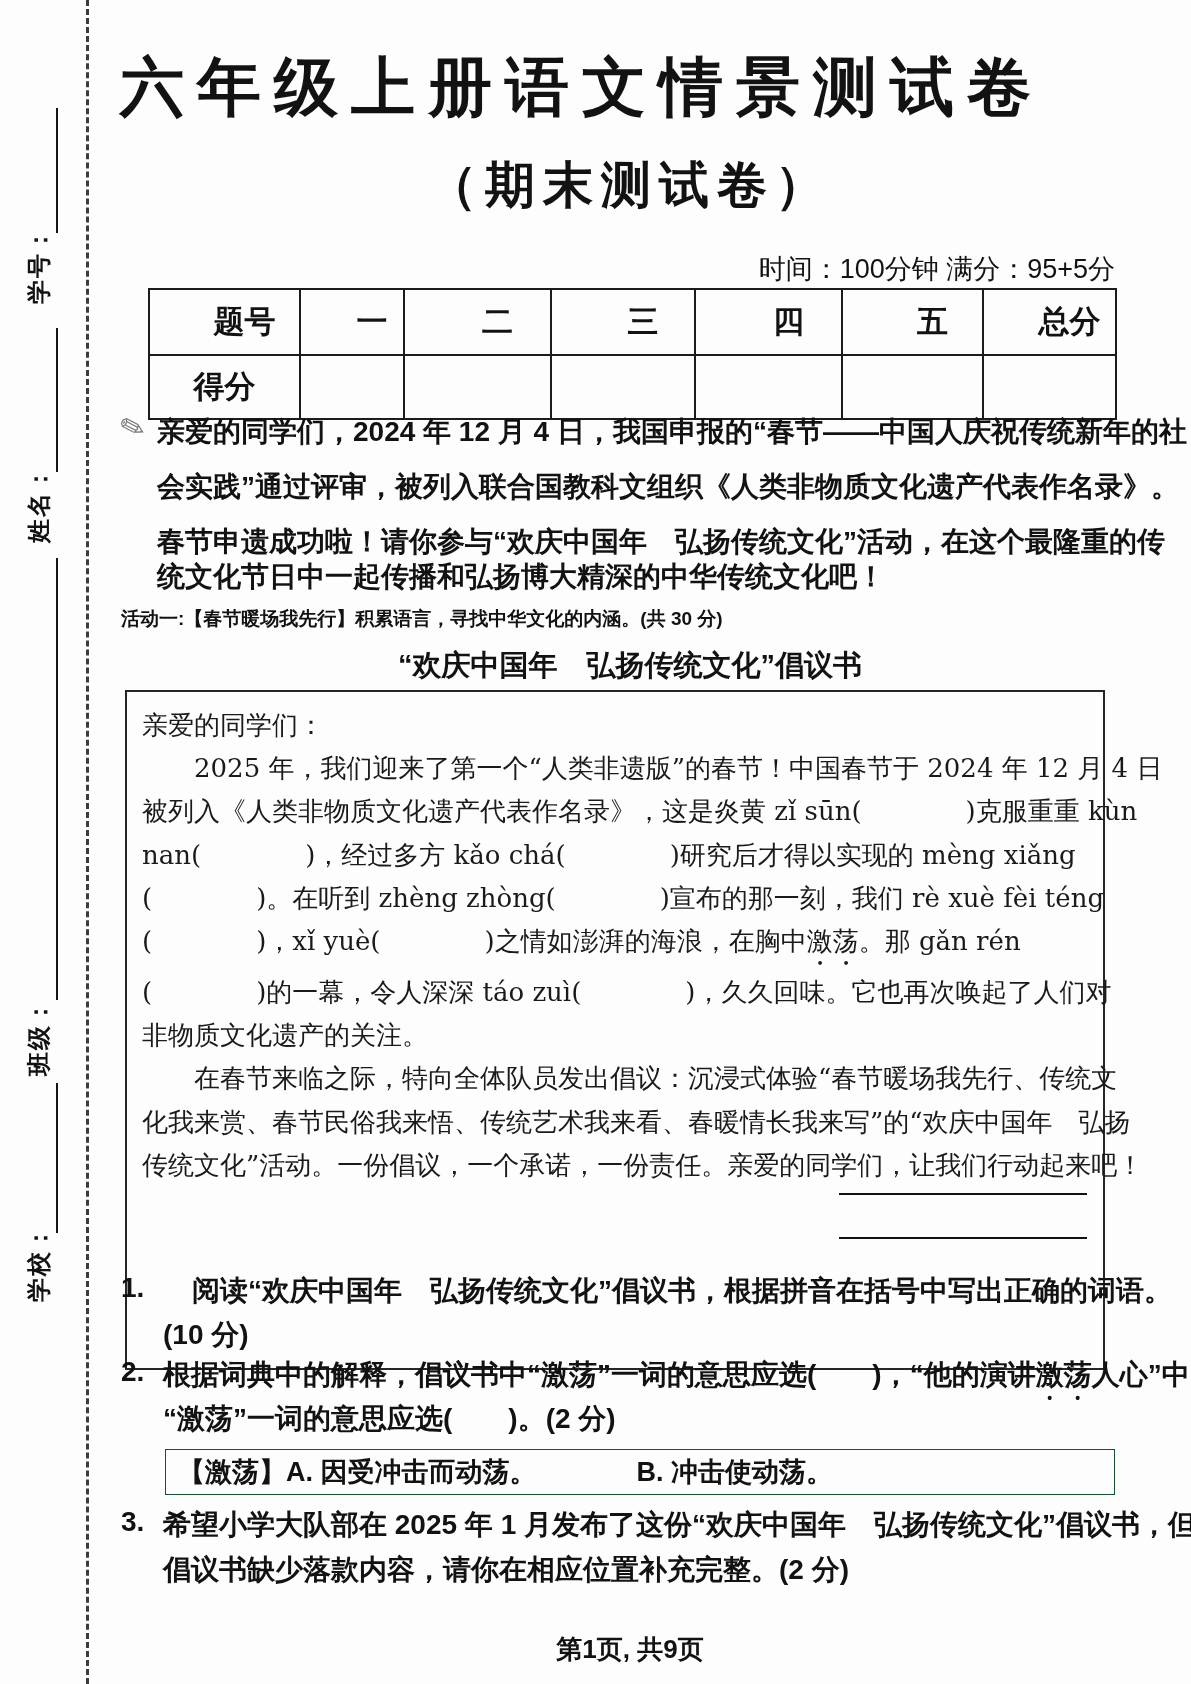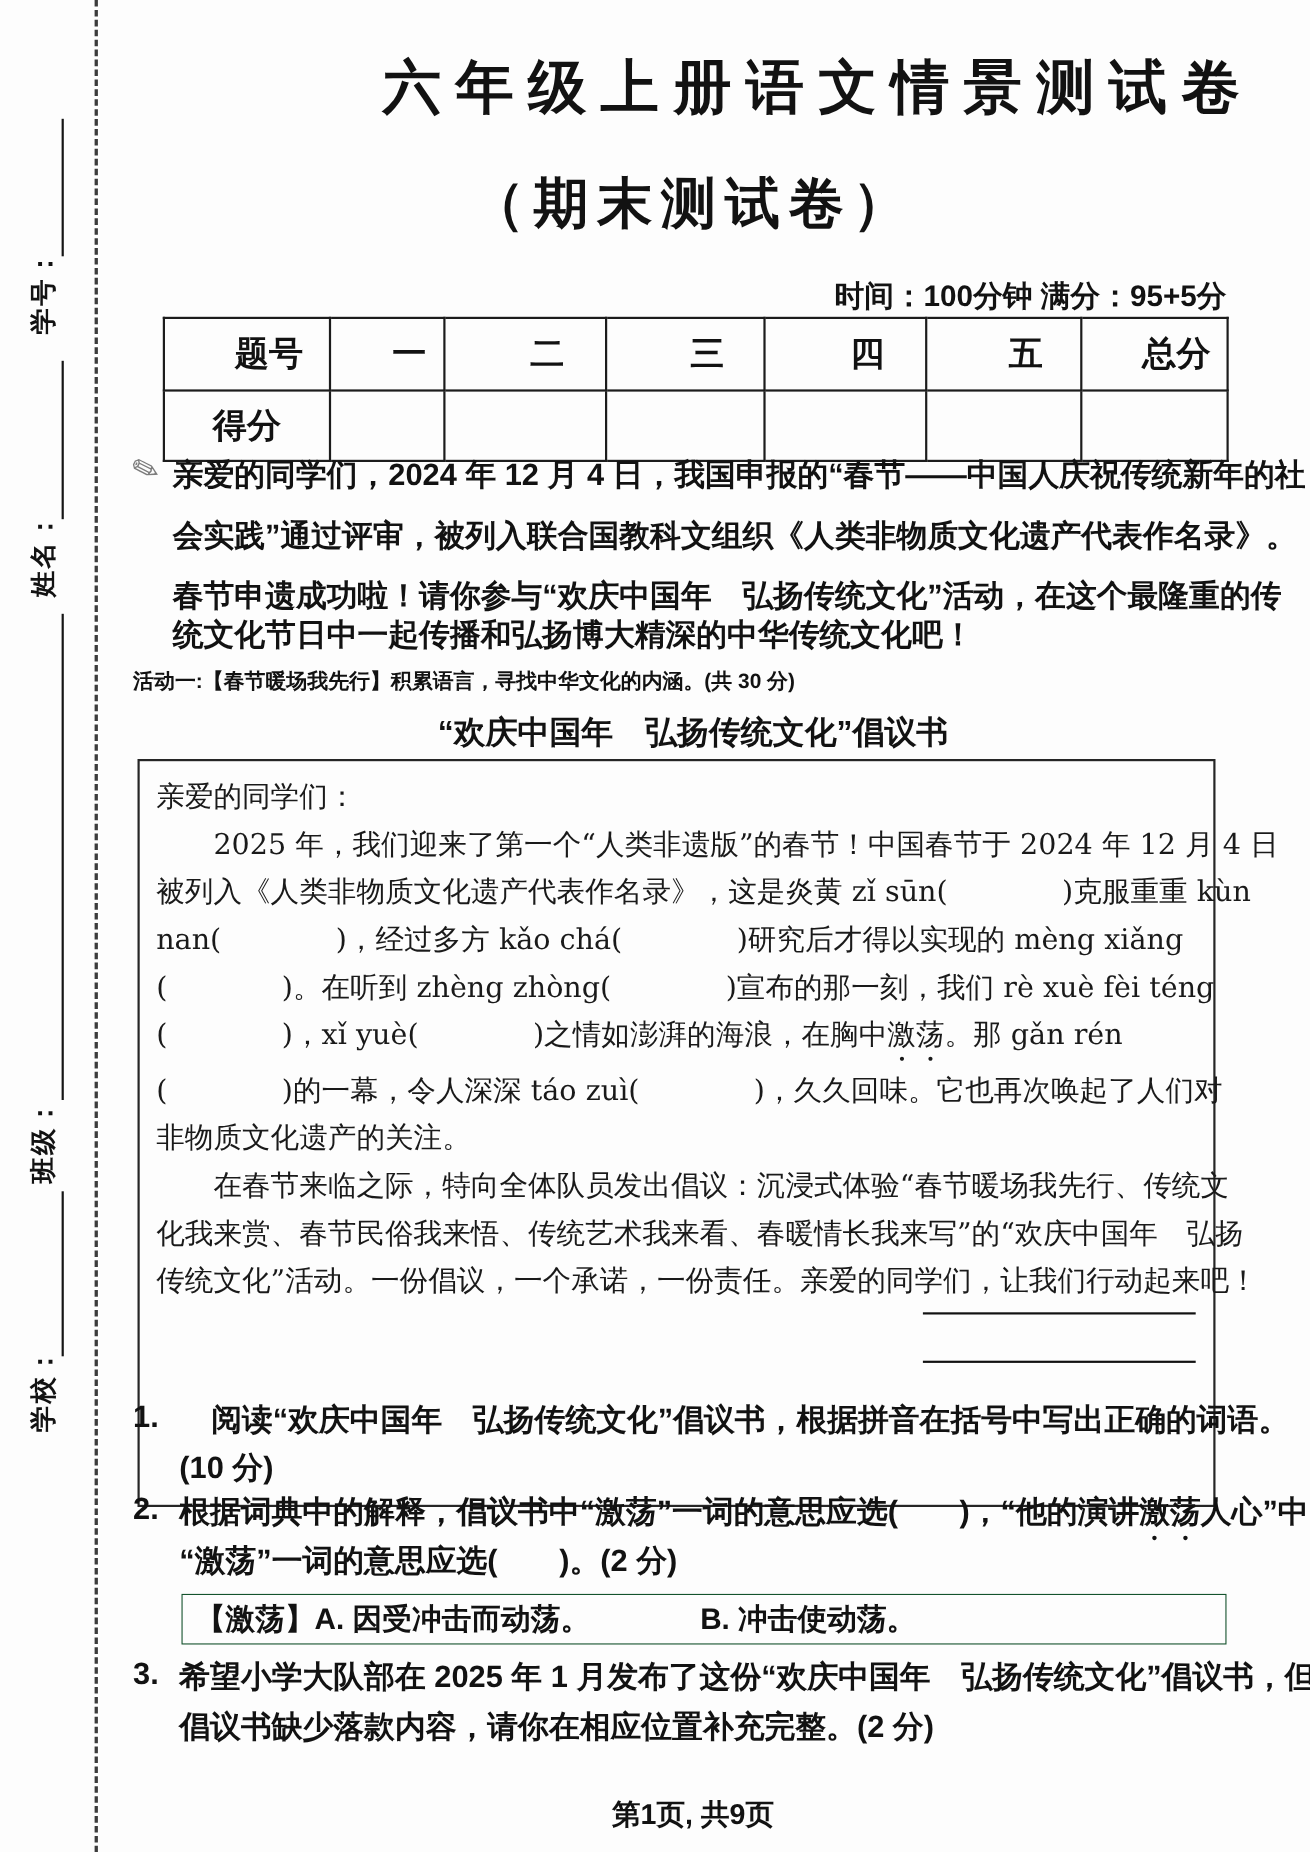--- a/index.html
+++ b/index.html
@@ -8,23 +8,23 @@
     font-family:"Liberation Sans","DejaVu Sans",sans-serif;color:#121212;
     overflow:hidden;margin:0 auto;
   }
   .abs{position:absolute;white-space:nowrap;}
   
   .bind-line{position:absolute;left:86px;top:0;height:1684px;width:0;border-left:3px dashed #3c3c3c;}
   .fill-line{position:absolute;left:56px;width:2px;background:#151515;}
   .mlabel{position:absolute;left:0;width:78px;height:30px;display:flex;align-items:center;justify-content:center;
     transform:rotate(-90deg);font-size:24px;font-weight:700;letter-spacing:2px;}
   
-  .title{left:120px;top:44px;width:1020px;text-align:right;font-size:53px;font-weight:900;letter-spacing:13px;}
+  .title{left:120px;top:44px;width:1020px;text-align:left;font-size:64px;font-weight:900;letter-spacing:13px;}
   .subtitle{left:120px;top:152px;width:1020px;text-align:center;font-size:50px;font-weight:800;letter-spacing:8px;}
-  .meta{left:120px;top:251px;width:995px;text-align:right;font-size:27px;font-weight:700;}
+  .meta{left:120px;top:251px;width:995px;text-align:right;font-size:27px;font-weight:400;}
   
   table.score{position:absolute;left:148px;top:288px;border-collapse:collapse;table-layout:fixed;}
   table.score td{border:2px solid #1c1c1c;text-align:center;font-size:31px;font-weight:700;padding:0;}
   tr.r1 td{height:64px;padding-left:40px;} tr.r2 td{height:62px;}
   
   .pen{left:120px;top:410px;font-size:30px;color:#7c7c7c;transform:rotate(-18deg);}
   .intro-line{position:absolute;left:157px;font-size:28px;font-weight:700;line-height:34px;white-space:nowrap;}
   .act-head{left:121px;top:606px;font-size:19px;font-weight:700;}
   .letter-title{left:120px;top:646px;width:1020px;text-align:center;font-size:29px;font-weight:800;}
   

